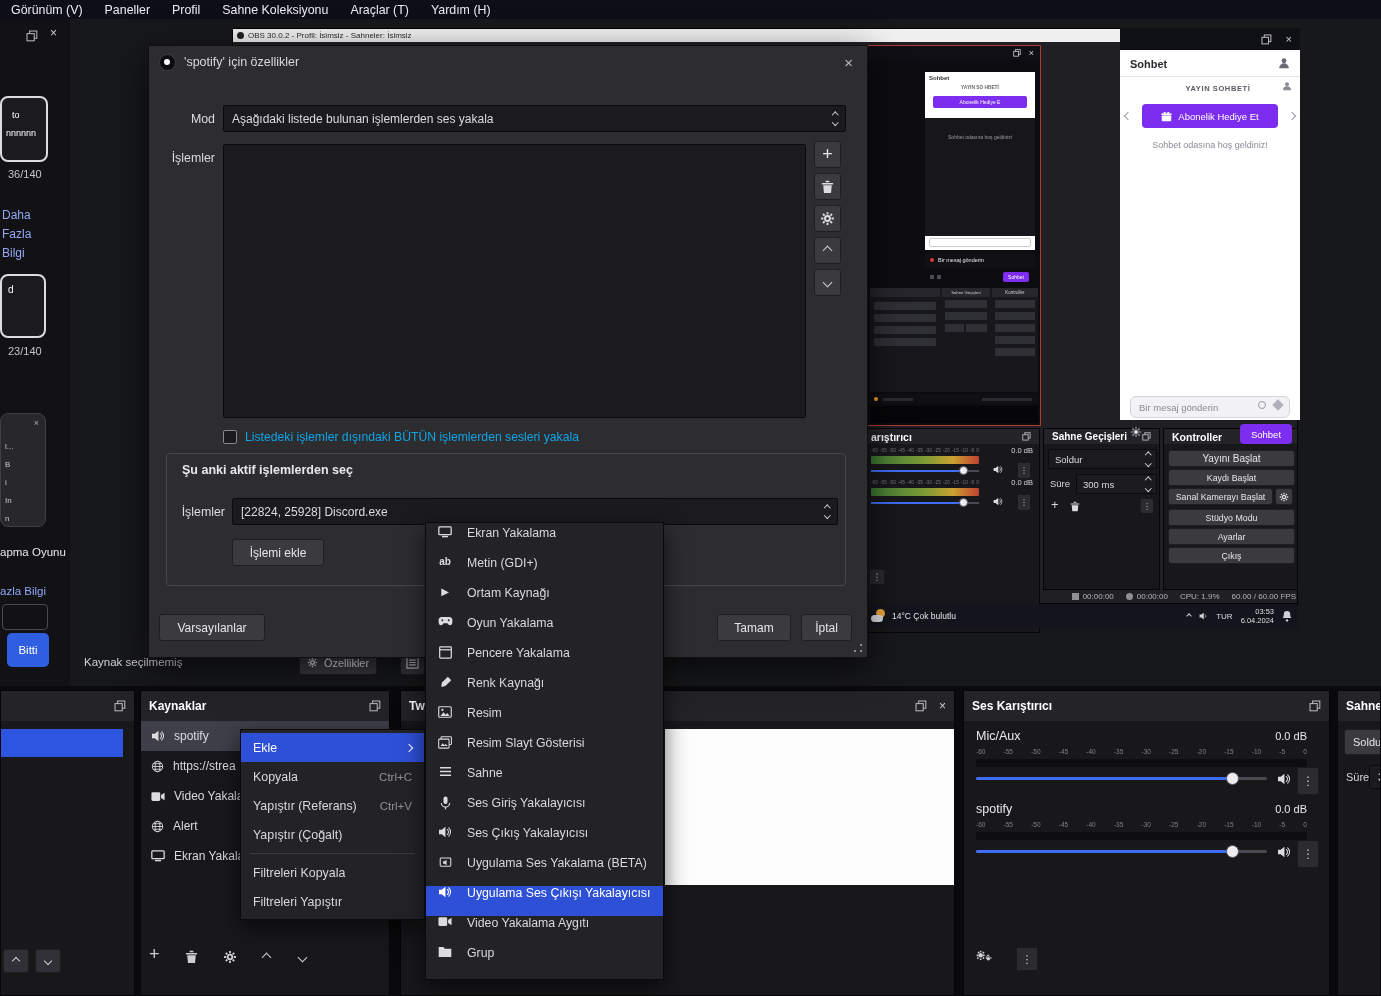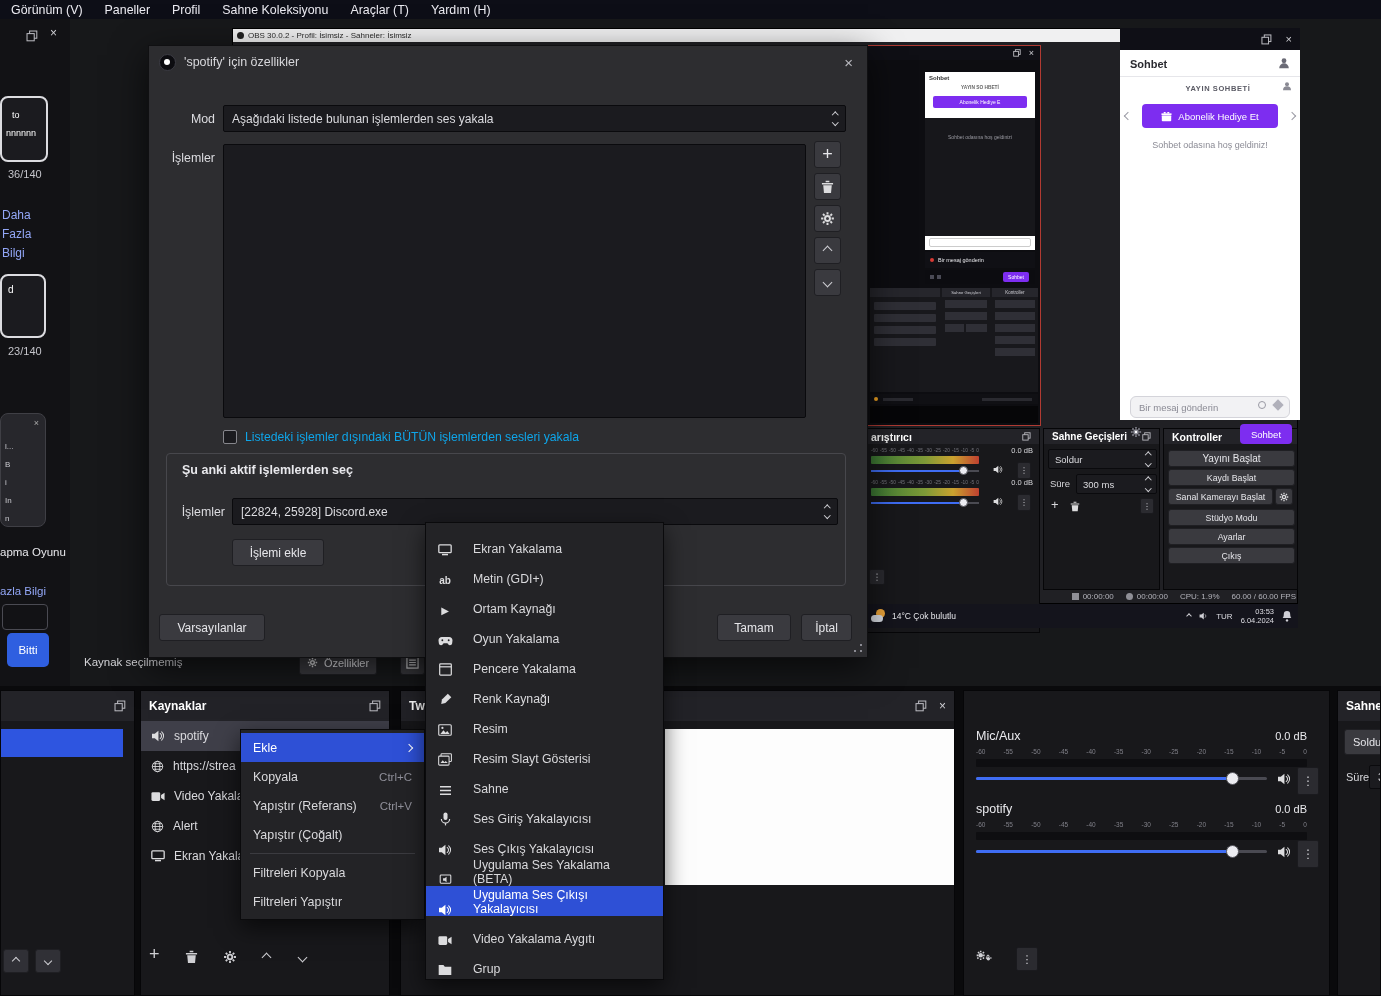--- a/index.html
+++ b/index.html
@@ -12,21 +12,21 @@
 .ch.d{transform:rotate(45deg)}.ch.u{transform:rotate(-135deg)}.ch.r{transform:rotate(-45deg)}.ch.l{transform:rotate(135deg)}
 .btn{background:#3a3a3f;border:1px solid #1f1f23;border-radius:3px;color:#e6e6ea;display:flex;align-items:center;justify-content:center;font-size:12px;gap:6px}
 .fld{background:#1b1b1f;border:1px solid #0a0a0d;border-radius:2px;color:#dcdce0;display:flex;align-items:center;font-size:12px;padding:0 8px}
 .spin{margin-left:auto;display:flex;flex-direction:column;gap:3px;align-items:center}
 .spin .ch{width:4.5px;height:4.5px;border-width:0 1.3px 1.3px 0}
 .dock{position:absolute;background:#18181b;border:1px solid #060608}
 .dhead{position:absolute;left:0;top:0;right:0;display:flex;align-items:center;background:#232328;color:#fff;font-weight:bold;padding:0 8px}
 .menu{position:absolute;background:#232326;border:1px solid #0a0a0c;box-shadow:0 8px 22px rgba(0,0,0,.6);padding:3px 0;z-index:30}
 .mi{height:29px;display:flex;align-items:center;padding:0 12px;font-size:12.4px;color:#d9d9dc;gap:2px}
 .mi .sc{margin-left:auto;color:#90909a;font-size:11.5px}
-.smi{height:30px;display:flex;align-items:flex-end;gap:20px;padding:0 11px;font-size:12.3px;color:#d9d9dc}
+.smi{height:30px;display:flex;align-items:flex-start;gap:14px;padding:0 11px;font-size:12.3px;color:#d9d9dc}
 .hl{background:#2e50d6!important;color:#fff!important}
 .msep{height:1px;background:#3b3b40;margin:4px 9px}
 .srow{height:30px;display:flex;align-items:center;gap:9px;padding:0 10px;font-size:12px;color:#dadade}
 .ticks{display:flex;justify-content:space-between;color:#808089;font-size:6.5px}
 .ticks.tiny{font-size:4.8px;color:#74747c}
 .meter{background:#0e0e11;border-radius:1px}
 .meter.grad{background:linear-gradient(90deg,#3c7a35,#7e9a37 50%,#caa22f 76%,#bf4030)}
 .keb{background:#2b2b30;border:1px solid #1a1a1e;border-radius:2px;color:#cfcfd4;display:flex;align-items:center;justify-content:center}
 .mbi{padding:0 11px;font-size:12.4px;color:#ecebf2}
 .lab{position:absolute;text-align:right;font-size:12.4px;color:#dcdce0}
@@ -403,20 +403,29 @@
               <rect x="1.2" y="4.2" width="8.4" height="8.4" fill="#232328"></rect>
             </svg>
           </span>
         <span style="font-size:12px;color:#cfcfd4;font-weight:normal">×</span>
       </span>
     </div>
     <div class="abs" style="left:264px;top:38px;width:289px;height:156px;background:#fdfdfd"></div>
   </div>
 
   <div class="dock" style="left:963px;top:690px;width:367px;height:306px;z-index:3">
+    <div class="dhead" style="height:30px;font-size:12px">
+      <span>Ses Karıştırıcı</span>
+      <span class="ic" style="margin-left:auto">
+          <svg width="12" height="12" viewBox="0 0 14 14" fill="none" stroke="#b9b9bf" stroke-width="1.2">
+            <rect x="4.2" y="1.2" width="8.4" height="8.4"></rect>
+            <rect x="1.2" y="4.2" width="8.4" height="8.4" fill="#232328"></rect>
+          </svg>
+        </span>
+    </div>
 
     <span class="abs" style="left:12px;top:38px;font-size:12.5px;color:#eaeaee">Mic/Aux</span>
     <span class="abs" style="right:22px;top:39px;font-size:11px;color:#eaeaee">0.0 dB</span>
     <div class="abs ticks" style="left:12px;right:22px;top:57px">
         <span>-60</span>
         <span>-55</span>
         <span>-50</span>
         <span>-45</span>
         <span>-40</span>
         <span>-35</span>

